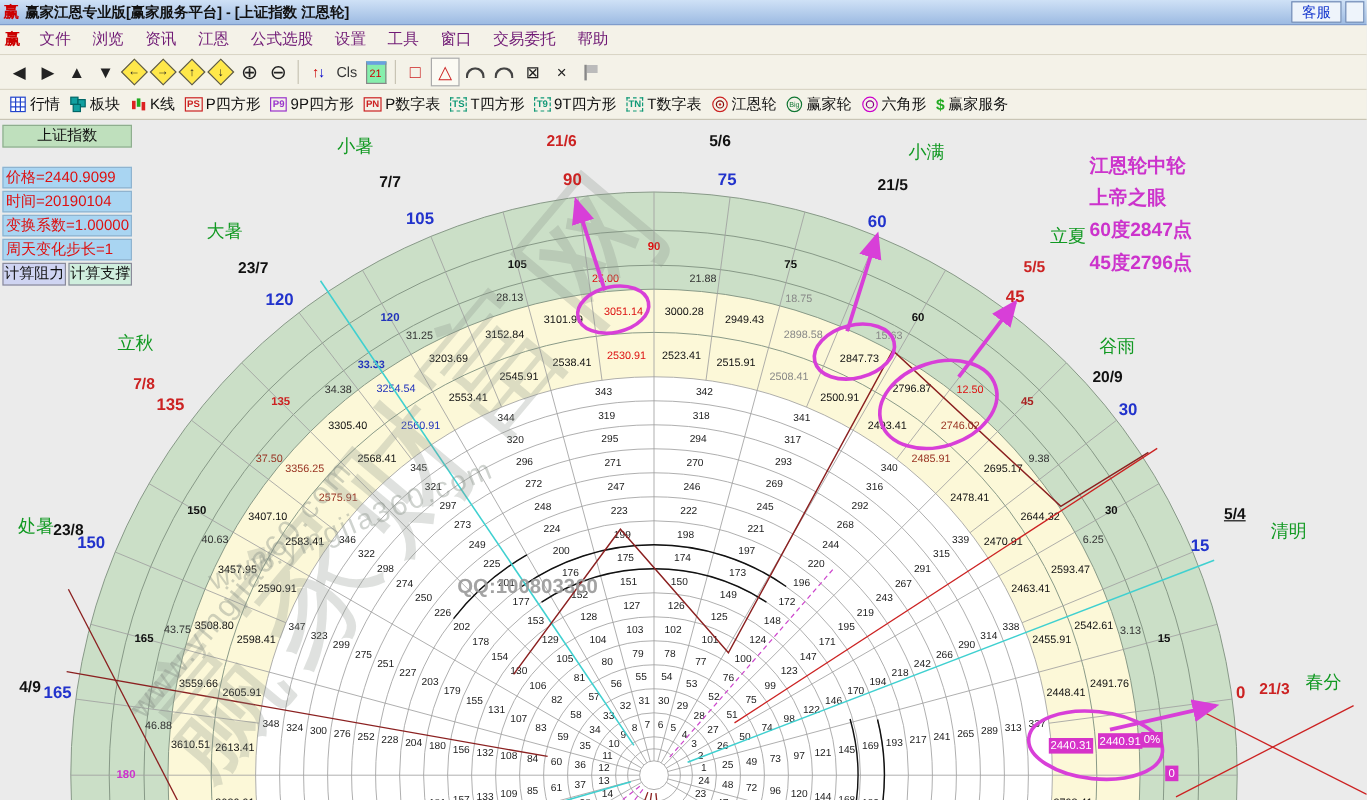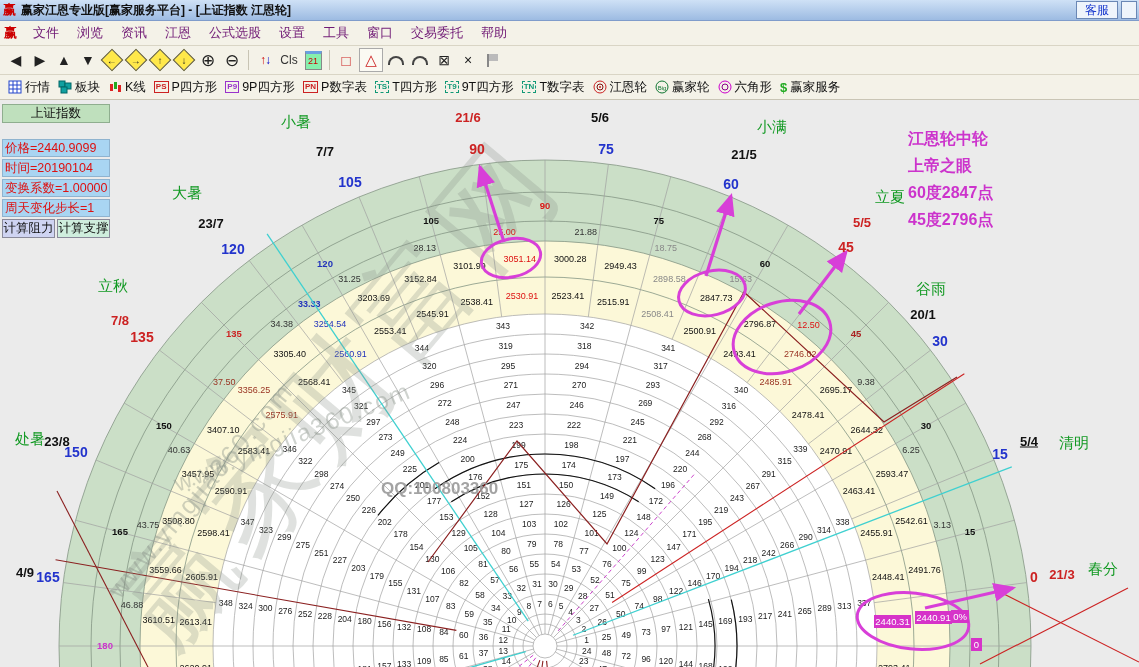--- a/index.html
+++ b/index.html
@@ -704,26 +704,26 @@
       <span class="olabel k-term" style="left: 890px; top: 97px;">立夏</span>
       <span class="olabel k-dater" style="left: 862px; top: 122px;">5/5</span>
       <span class="olabel k-degr" style="left: 846px; top: 147px;">45</span>
       <span class="olabel k-term" style="left: 187px; top: 93px;">大暑</span>
       <span class="olabel k-date" style="left: 211px; top: 123px;">23/7</span>
       <span class="olabel k-degb" style="left: 233px; top: 149px;">120</span>
       <span class="olabel k-term" style="left: 113px; top: 186px;">立秋</span>
       <span class="olabel k-dater" style="left: 120px; top: 220px;">7/8</span>
       <span class="olabel k-degr" style="left: 142px; top: 237px;">135</span>
       <span class="olabel k-term" style="left: 931px; top: 189px;">谷雨</span>
-      <span class="olabel k-date" style="left: 923px; top: 214px;">20/1</span>
+      <span class="olabel k-date" style="left: 923px; top: 214px;">20/9</span>
       <span class="olabel k-degb" style="left: 940px; top: 241px;">30</span>
       <span class="olabel k-term" style="left: 30px; top: 339px;">处暑</span>
       <span class="olabel k-date" style="left: 57px; top: 341px;">23/8</span>
       <span class="olabel k-degb" style="left: 76px; top: 352px;">150</span>
-      <span class="olabel k-date" style="left: 1029px; top: 341px; text-decoration: underline;">5/4</span>
+      <span class="olabel k-date" style="left: 1029px; top: 328px; text-decoration: underline;">5/4</span>
       <span class="olabel k-term" style="left: 1074px; top: 343px;">清明</span>
       <span class="olabel k-degb" style="left: 1000px; top: 354px;">15</span>
       <span class="olabel k-date" style="left: 25px; top: 472px;">4/9</span>
       <span class="olabel k-degb" style="left: 48px; top: 477px;">165</span>
       <span class="olabel k-degr" style="left: 1034px; top: 477px;">0</span>
       <span class="olabel k-dater" style="left: 1062px; top: 474px;">21/3</span>
       <span class="olabel k-term" style="left: 1103px; top: 469px;">春分</span>
     </div>
 
   <div class="panel">

